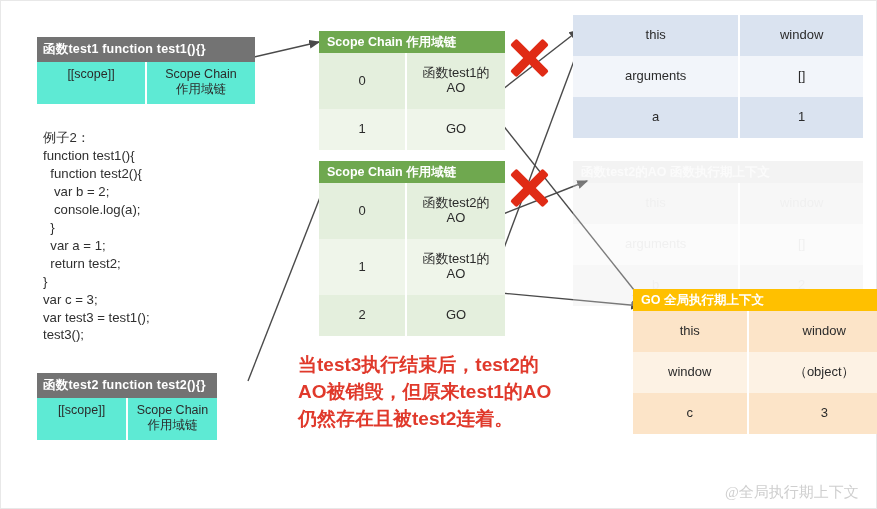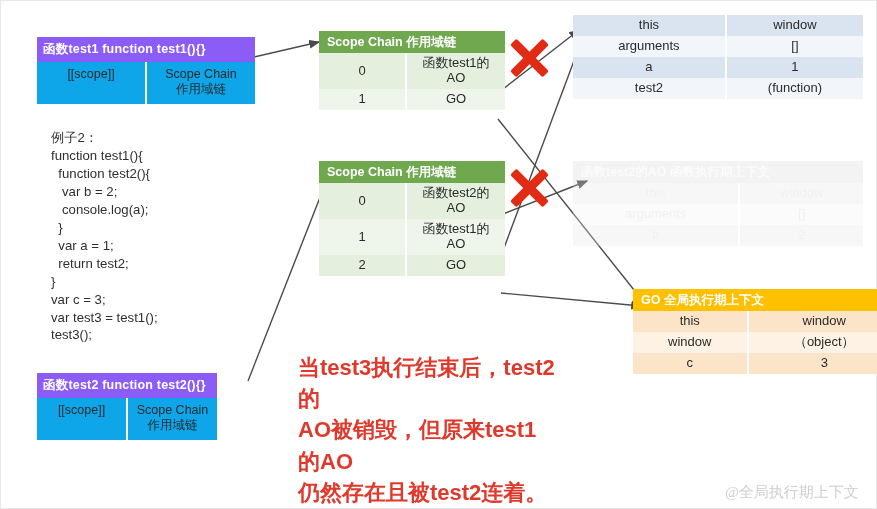--- a/index.html
+++ b/index.html
@@ -13,44 +13,44 @@
     position:relative;width:877px;height:509px;
     background:#ffffff;
     box-sizing:border-box;
     border:1px solid #e8e8e8;
   }
   #arrows{position:absolute;left:0;top:0;width:877px;height:509px;pointer-events:none;}
 
   
   .fn-box{position:absolute;}
   .fn-head{
-    background:#8b5cf6;color:#ffffff;font-weight:bold;font-size:12.5px;
+    background:#737373;color:#ffffff;font-weight:bold;font-size:12.5px;
     padding:4px 6px;white-space:nowrap;letter-spacing:.2px;
   }
-  .fn-body{display:flex;background:#0ea5e9;}
+  .fn-body{display:flex;background:#5eead4;}
   .fn-cell{
     flex:1;text-align:center;color:#2b2b2b;font-size:12.5px;
     padding:5px 4px 7px;line-height:1.18;
   }
   .fn-cell.left{border-right:2px solid #ffffff;}
 
   
   .code{
     position:absolute;white-space:pre;color:#2f2f2f;
     font-size:13.2px;line-height:1.36;
     font-family:"Liberation Sans","DejaVu Sans",sans-serif;
   }
 
   
   .tbl{position:absolute;border-collapse:collapse;}
   .tbl .hd{
     color:#ffffff;font-weight:bold;font-size:12.5px;
     padding:4px 8px;text-align:left;white-space:nowrap;
   }
-  .tbl td{font-size:13px;text-align:center;color:#2b2b2b;padding:3px 4px;line-height:1.15;}
+  .tbl td{font-size:13px;text-align:center;color:#2b2b2b;padding:13px 4px;line-height:1.15;}
 
   
   .green .hd{background:#6fa84f;}
   .green td{border-right:2px solid #ffffff;}
   .green td:last-child{border-right:none;}
   .green .r0{background:#e4efdd;}
   .green .r1{background:#eff5ea;}
   .green .idx{width:78px;}
 
   
@@ -80,21 +80,21 @@
     position:absolute;left:50%;top:6px;width:9px;height:46px;
     background:#e02b15;border-radius:2px;margin-left:-4.5px;
     display:block;
   }
   .xmark i.a{transform:rotate(45deg);}
   .xmark i.b{transform:rotate(-45deg);}
 
   
   .note{
     position:absolute;color:#e0392b;font-weight:bold;
-    font-size:22px;line-height:1.42;white-space:pre-line;
+    font-size:19px;line-height:1.42;white-space:pre-line;
   }
 
   
   .wm{
     position:absolute;color:#cfcfcf;font-size:15px;
     font-family:"Liberation Serif","DejaVu Serif",serif;
     white-space:nowrap;
   }
 </style>
 </head>
@@ -128,21 +128,21 @@
 
   <div class="fn-box" style="left:36px;top:36px;width:218px;">
     <div class="fn-head">函数test1  function test1(){}</div>
     <div class="fn-body">
       <div class="fn-cell left">[[scope]]</div>
       <div class="fn-cell" style="white-space:pre-line;">Scope Chain
 作用域链</div>
     </div>
   </div>
 
-  <div class="code" style="left:50px;top:128px;">例子2：
+  <div class="code" style="left:42px;top:128px;">例子2：
 function test1(){
   function test2(){
    var b = 2;
    console.log(a);
   }
   var a = 1;
   return test2;
 }
 var c = 3;
 var test3 = test1();
@@ -203,24 +203,20 @@
       <td class="r0">window</td>
     </tr>
     <tr>
       <td class="r1">arguments</td>
       <td class="r1">[]</td>
     </tr>
     <tr>
       <td class="r0">a</td>
       <td class="r0">1</td>
     </tr>
-    <tr>
-      <td class="r1">test2</td>
-      <td class="r1">(function)</td>
-    </tr>
   </tbody>
     </table>
 
   <table class="tbl blue faded" style="left:572px;top:160px;width:290px;">
     <tbody>
         <tr>
           <td class="hd" colspan="2">函数test2的AO 函数执行期上下文</td>
         </tr>
     <tr>
       <td class="r0">this</td>

